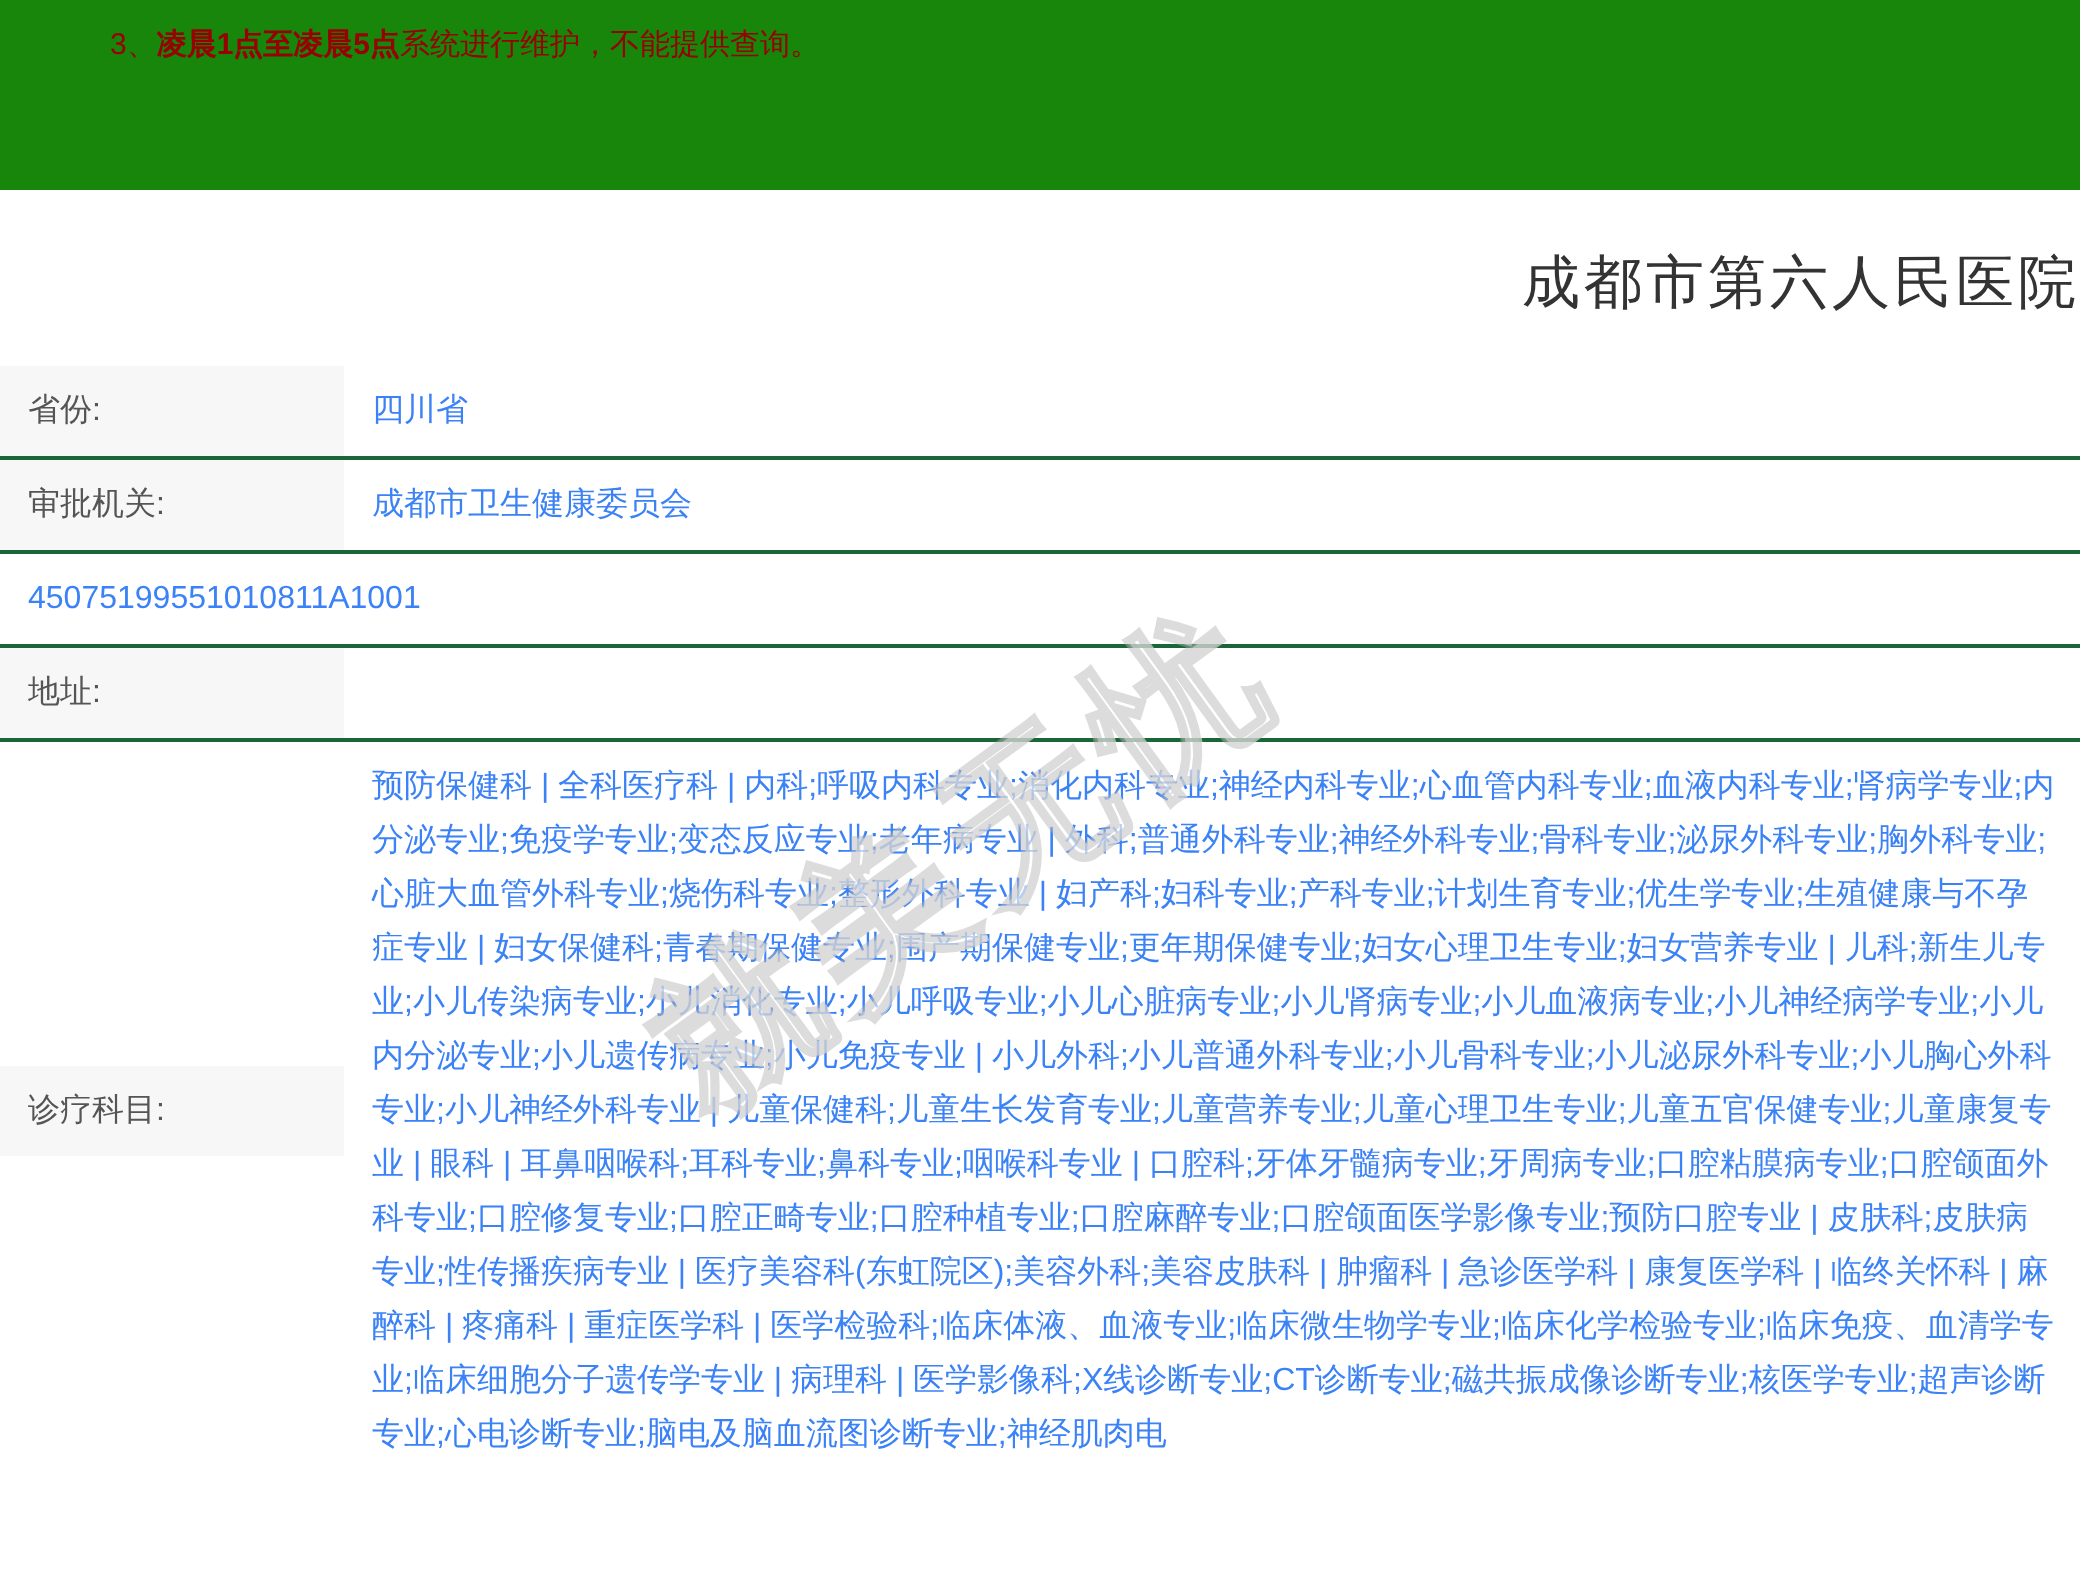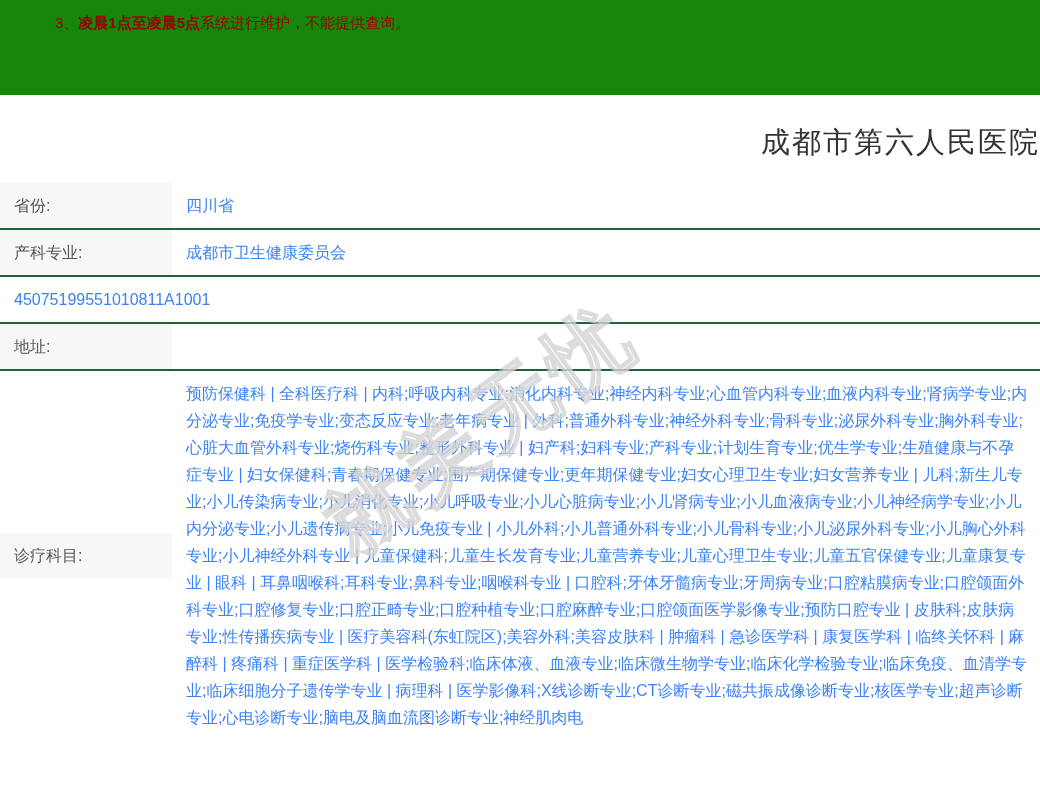--- a/index.html
+++ b/index.html
@@ -77,21 +77,21 @@
   </div>
 
   <div class="title">成都市第六人民医院</div>
 
   <div class="info-table">
     <div class="row">
       <div class="label">省份:</div>
       <div class="value">四川省</div>
     </div>
     <div class="row">
-      <div class="label">产科专业:</div>
+      <div class="label">审批机关:</div>
       <div class="value">成都市卫生健康委员会</div>
     </div>
     <div class="row">
       <div class="value">45075199551010811A1001</div>
     </div>
     <div class="row">
       <div class="label">地址:</div>
     </div>
     <div class="row" style="border-bottom:none;">
       <div class="label">诊疗科目:</div>

